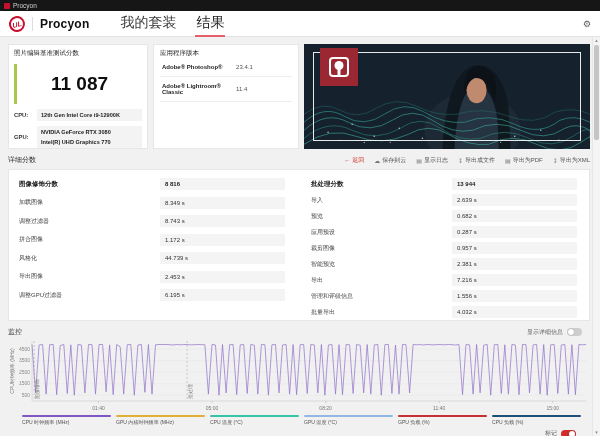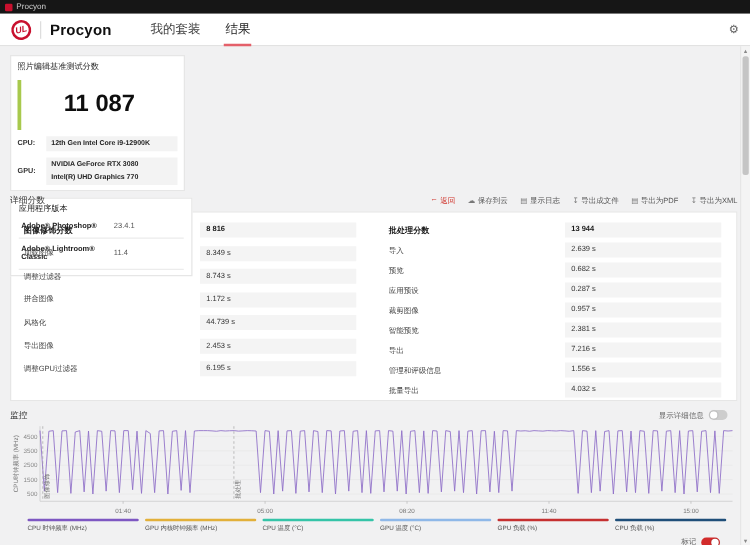--- a/index.html
+++ b/index.html
@@ -10,28 +10,28 @@
   .titlebar { height:11px; background:#161616; display:flex; align-items:center; padding:0 4px; gap:3px; }
   .titlebar .appicon { width:6px; height:6px; background:#c8102e; border-radius:1px; }
   .titlebar .apptitle { color:#cfcfcf; font-size:6.5px; }
 
   
   .header { height:26px; background:#fff; border-bottom:1px solid #e2e2e2; display:flex; align-items:center; padding:0 9px; }
   .ul-logo { width:16px; height:16px; border:2px solid #c8102e; border-radius:50%; color:#c8102e; font-weight:bold; font-style:italic; font-size:7px; display:flex; align-items:center; justify-content:center; transform:rotate(-12deg); flex:none; }
   .hdr-div { width:1px; height:14px; background:#ddd; margin:0 7px; }
   .brand { font-weight:800; font-size:12px; color:#101010; letter-spacing:.2px; }
   .tabs { display:flex; gap:18px; margin-left:30px; height:26px; }
-  .tab { font-size:10px; color:#3c3c3c; display:flex; align-items:center; height:26px; border-bottom:2px solid transparent; padding:0 1px; cursor:default; }
+  .tab { font-size:14px; color:#3c3c3c; display:flex; align-items:center; height:26px; border-bottom:2px solid transparent; padding:0 1px; cursor:default; }
   .tab.active { border-bottom-color:#e4606a; color:#222; }
   .gear { margin-left:auto; font-size:9px; color:#5a5a5a; }
 
   .content { padding:7px 10px 0 8px; position:relative; }
 
   
-  .toprow { display:flex; gap:5px; height:105px;flex-direction:column; }
+  .toprow { display:flex; gap:5px; height:105px; }
   .card { background:#fff; border:1px solid #e6e6e6; }
   .scorecard { width:140px; padding:4px 5px; }
   .card-title { font-size:6.5px; color:#222; }
   .score-wrap { display:flex; margin-top:6px; height:40px; }
   .accent-bar { width:3px; background:#a8c94d; }
   .big-score { flex:1; text-align:center; font-weight:800; font-size:19px; color:#0e0e0e; padding-top:9px; }
   .hwrow { display:flex; align-items:center; margin-top:5px; }
   .hwlabel { width:23px; font-size:5.8px; color:#333; font-weight:bold; }
   .hwbox { flex:1; background:#f3f3f3; padding:3px 4px; font-size:5.6px; font-weight:bold; color:#222; }
   .hwbox .line + .line { margin-top:4px; }

